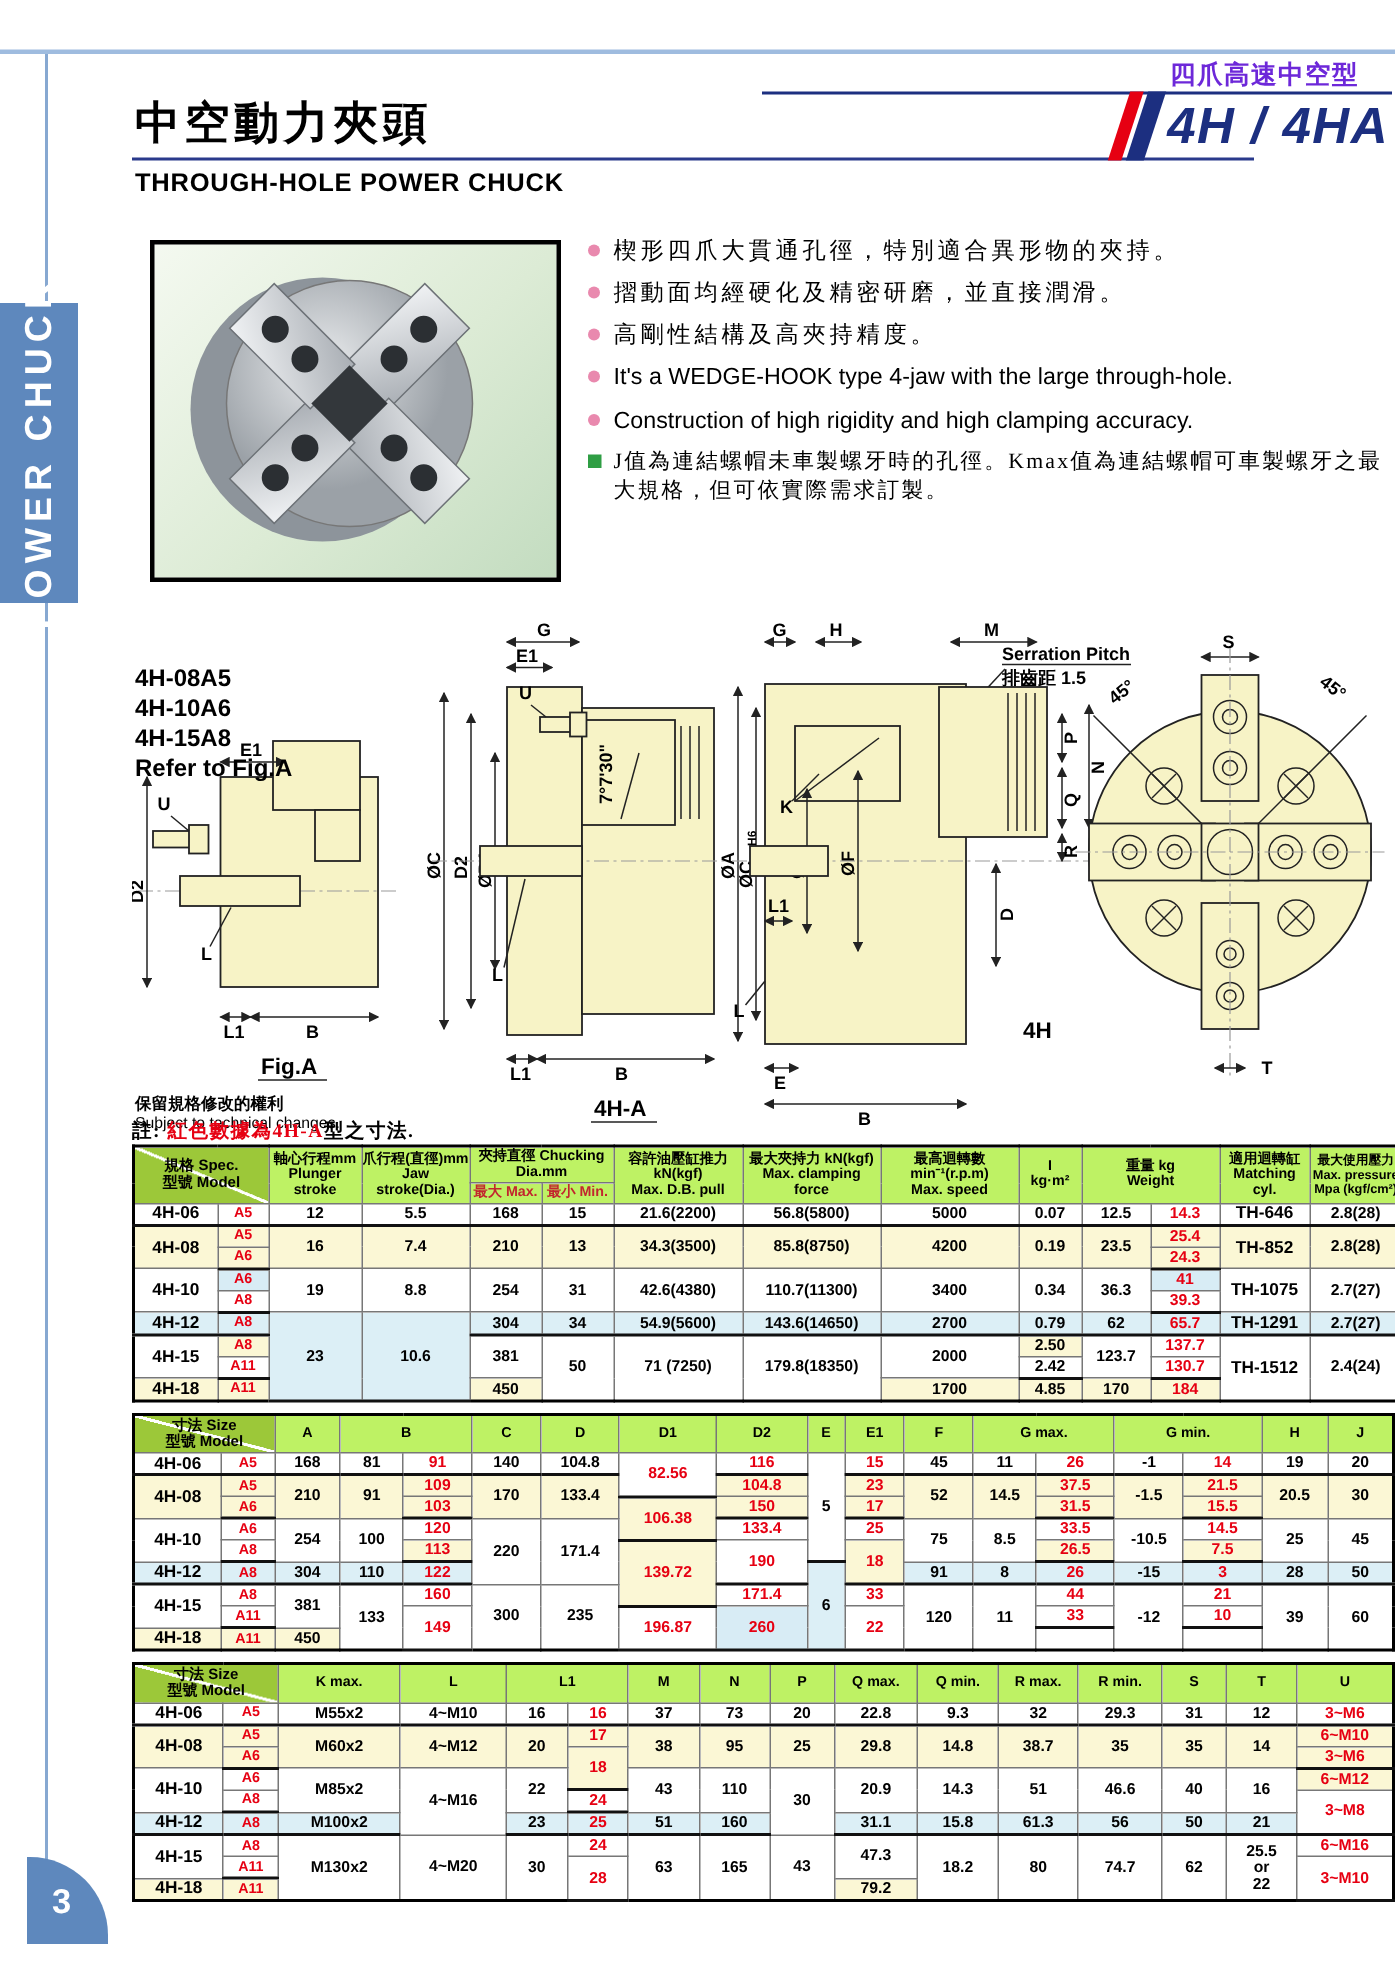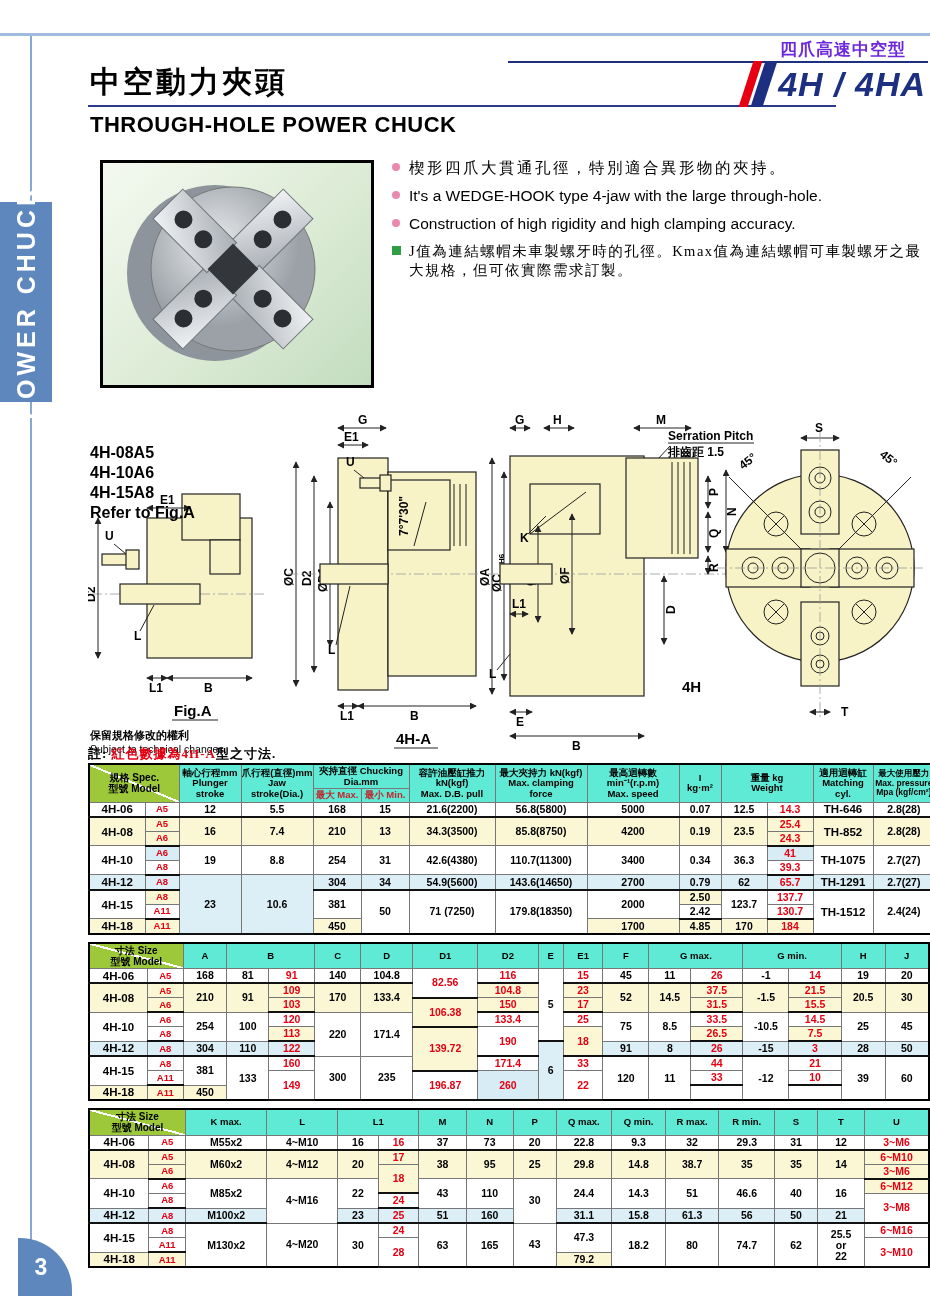--- a/index.html
+++ b/index.html
@@ -15,21 +15,21 @@
   .sidebar span{writing-mode:vertical-rl;transform:rotate(180deg);color:#fff;font-size:25px;
            font-weight:bold;letter-spacing:4px;white-space:nowrap}
   .pagenum{position:absolute;left:18px;top:1238px;width:54px;height:58px;background:#5E88BD;
            border-top-right-radius:52px;color:#fff;font-size:23px;font-weight:bold;
            display:flex;align-items:center;justify-content:center;padding-right:8px;box-sizing:border-box}
 
   .toptag{position:absolute;top:38px;right:24px;color:#6d28d9;font-size:17px;font-weight:bold;letter-spacing:1px}
   .tagline{position:absolute;top:61px;right:2px;width:420px;height:2px;background:#1C2F80}
   .title-zh{position:absolute;top:62px;left:90px;font-size:30px;font-weight:bold;letter-spacing:3px}
   .titleline{position:absolute;top:105px;left:88px;width:748px;height:2px;background:#2A3A8C}
-  .title-en{position:absolute;top:112px;left:90px;font-size:22px;font-weight:bold;letter-spacing:.5px}
+  .title-en{position:absolute;top:112px;left:90px;font-size:17px;font-weight:bold;letter-spacing:.5px}
   .logo{position:absolute;top:60px;right:4px;height:48px;display:flex;align-items:center}
   .logo .s1{width:9px;height:46px;background:#E60012;transform:skewX(-18deg);margin-right:3px}
   .logo .s2{width:12px;height:46px;background:#1C2F80;transform:skewX(-18deg);margin-right:8px}
   .logo .txt{font-size:34px;font-weight:bold;font-style:italic;color:#1C2F80;letter-spacing:1px}
 
   
   .photo{position:absolute;top:160px;left:100px;width:268px;height:222px;border:3px solid #000;
          background:linear-gradient(135deg,#f4f9f0 0%,#dcebd5 55%,#c3dcc0 100%)}
 
   
@@ -63,21 +63,21 @@
   .dim{stroke:#222;stroke-width:1;fill:none;marker-start:url(#ar);marker-end:url(#ar)}
   .cl{stroke:#999;stroke-width:.8;fill:none;stroke-dasharray:10 3 2 3}
 
   
   .tables{position:absolute;left:88px;top:745px;width:686px}
   .tnote-zh{font-family:"Liberation Serif",serif;font-size:13px;font-weight:bold;letter-spacing:1px}
   .tnote-en{font-size:15px;margin:2px 0 5px 0}
   table{border-collapse:collapse;table-layout:fixed;width:842px;margin-bottom:7px;background:#fff}
   table{border:2px solid #000}
   th,td{border:1px solid #777;text-align:center;overflow:hidden}
-  th{background:#5eead4;font-size:9.5px;font-weight:bold;line-height:1.12;white-space:pre-line;padding:1px 0}
+  th{background:#bef264;font-size:9.5px;font-weight:bold;line-height:1.12;white-space:pre-line;padding:1px 0}
   th.rh{color:#C2262E}
   th.sm{font-size:8.5px}
   th.diag{background:
      linear-gradient(to top right, transparent calc(50% - 1px), #fff calc(50% - 1px),
        #fff calc(50% + 1px), transparent calc(50% + 1px)), #9CC839;
      font-size:10px}
   td{font-size:10.5px;font-weight:bold;height:13px;line-height:1.05;padding:0 1px;white-space:pre-line;background:#fff}
   tr.y td{background:#FBF7D5}
   tr.b td{background:#DCEFF6}
   td.r{color:#E60012}
@@ -145,20 +145,22 @@
           <circle cx="130" cy="64" r="9" fill="#2b2f33"></circle>
       </g>
       <rect x="112" y="88" width="36" height="36" fill="#33373b" transform="rotate(45 130 106)"></rect>
     </g>
   </svg>
 </div>
 
 <div class="features">
   <ul class="fzh">
       <li>楔形四爪大貫通孔徑，特別適合異形物的夾持。</li>
+      <li>摺動面均經硬化及精密研磨，並直接潤滑。</li>
+      <li>高剛性結構及高夾持精度。</li>
     </ul>
   <ul class="fen">
       <li>It's a WEDGE-HOOK type 4-jaw with the large through-hole.</li>
       <li>Construction of high rigidity and high clamping accuracy.</li>
     </ul>
   <ul class="notes">
     <li class="note-zh">J值為連結螺帽未車製螺牙時的孔徑。Kmax值為連結螺帽可車製螺牙之最大規格，但可依實際需求訂製。</li>
   </ul>
 </div>
 
@@ -745,21 +747,21 @@
         </tr>
         <tr class="">
           <td rowspan="2" class="m">4H-10</td>
           <td class="sp">A6</td>
           <td rowspan="2">M85x2</td>
           <td rowspan="3">4~M16</td>
           <td rowspan="2">22</td>
           <td rowspan="2">43</td>
           <td rowspan="2">110</td>
           <td rowspan="3">30</td>
-          <td rowspan="2">24.4</td>
+          <td rowspan="2">20.9</td>
           <td rowspan="2">14.3</td>
           <td rowspan="2">51</td>
           <td rowspan="2">46.6</td>
           <td rowspan="2">40</td>
           <td rowspan="2">16</td>
           <td class="r by">6~M12</td>
         </tr>
         <tr class=" gend">
           <td class="sp">A8</td>
           <td class="r">24</td>

